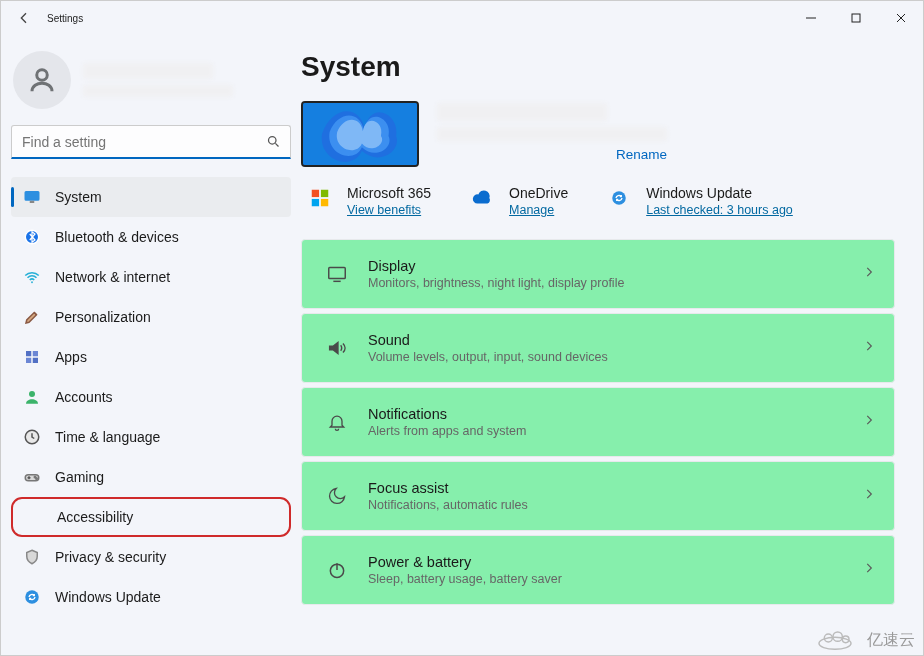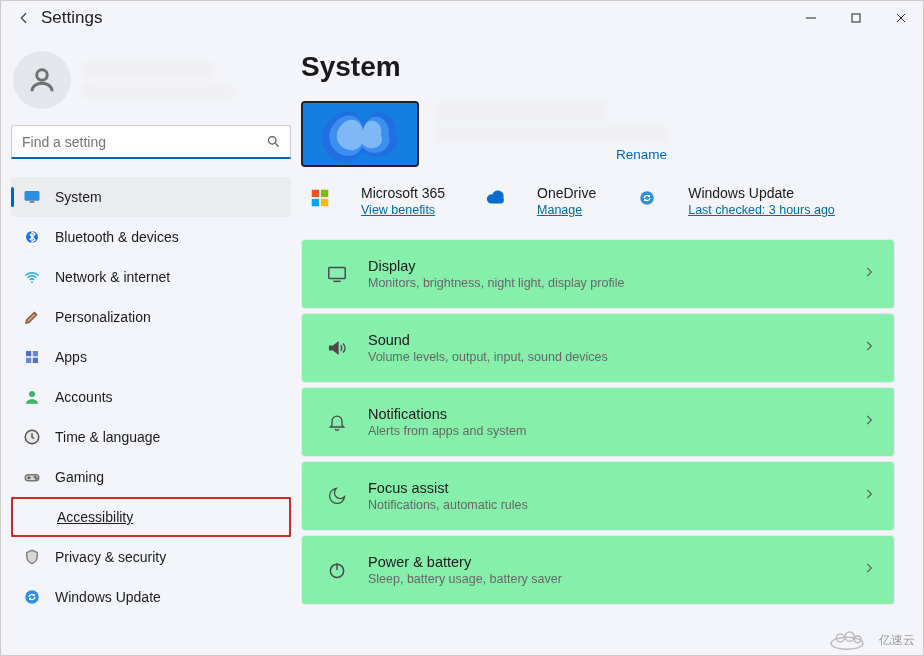--- a/index.html
+++ b/index.html
@@ -1,19 +1,19 @@
 <!DOCTYPE html>
 <html><head>
 <meta charset="utf-8">
 <style>
   * { box-sizing: border-box; margin: 0; padding: 0; font-family: "Segoe UI", Arial, sans-serif; }
   body { width: 924px; height: 656px; background: #f3f5fa; border: 1px solid #ccc; overflow: hidden; position: relative; }
   .titlebar { height: 34px; display: flex; align-items: center; padding-left: 6px; }
   .titlebar .back { width: 34px; height: 34px; display:flex; align-items:center; justify-content:center; color:#555; }
-  .titlebar .title { font-size: 17px; color:#222; }
+  .titlebar .title { font-size: 10px; color:#222; margin-left: 6px; }
   .titlebar .spacer { flex:1; }
   .winbtn { width: 45px; height: 34px; display:flex; align-items:center; justify-content:center; color:#222; }
   .winbtn svg { width: 12px; height: 12px; }
 
   .main { display:flex; flex-direction:row; height:calc(100% - 34px); }
   .sidebar { width: 300px; padding: 10px 10px 16px 10px; }
   .profile { display:flex; align-items:center; gap:12px; padding: 6px 2px 10px 2px; }
   .avatar { width: 58px; height:58px; border-radius:50%; background:#e4e6eb; display:flex; align-items:center; justify-content:center; }
   .avatar svg { width:30px; height:30px; stroke:#6f7275; fill:none; stroke-width:2.4; }
   .profiletxt { flex:1; }
@@ -22,47 +22,47 @@
   .r-mail { width:150px; height:12px; }
 
   .searchwrap { position:relative; margin: 6px 0 18px 0; }
   .search { width: 100%; height: 34px; border:1px solid #ccc; border-bottom:2px solid #0067c0; background:#fdfdfe; padding: 0 32px 0 10px; font-size:14px; outline:none; border-radius:3px 3px 0 0; }
   .searchwrap .sicon { position:absolute; right:10px; top:9px; width:15px; height:15px; color:#555; }
 
   .nav { list-style:none; }
   .nav li { height:40px; display:flex; align-items:center; padding-left:12px; gap:14px; font-size:14px; color:#1b1b1b; border-radius:4px; position:relative; cursor:pointer; }
   .nav li.active { background:#eaecef; }
   .nav li.active::before { content:""; position:absolute; left:0; top:10px; bottom:10px; width:3px; background:#0067c0; border-radius:2px; }
-  .nav li.boxed { border:2px solid #cf2a2a; border-radius:1px;text-decoration:underline; }
+  .nav li.boxed { border:2px solid #cf2a2a; border-radius:11px; }
   .nav .icn { width:18px; height:18px; display:flex; align-items:center; justify-content:center; }
 
   .content { flex:1; padding: 10px 28px 0 0; overflow-y:auto; }
   .pagetitle { font-size:28px; font-weight:600; color:#1a1a1a; margin: 6px 0 18px 0; }
   .herorow { display:flex; align-items:flex-start; gap:18px; margin-bottom:18px; }
   .herothumb { width:118px; height:66px; border:2px solid #222; border-radius:4px; overflow:hidden; display:flex; align-items:center; justify-content:center; background:#0b6cc9; }
   .herothumb svg { width:130px; height:80px; }
   .pcinfo { padding-top:2px; }
   .r-pc1 { width:170px; height:18px; margin-bottom:6px; }
   .r-pc2 { width:230px; height:14px; margin-bottom:6px; }
   .rename { color:#0067c0; font-size:13.5px;text-align:right; }
 
   .quickrow { display:flex; align-items:flex-start; gap:40px; margin: 0 0 22px 8px; }
-  .quick { display:flex; gap:30px; align-items:flex-start; }
+  .quick { display:flex; gap:16px; align-items:flex-start; }
   .quick .qic { width:22px; height:22px; margin-top:2px; display:flex; align-items:center; justify-content:center; }
   .quick .qt1 { font-size:14px; color:#1a1a1a; font-weight:500; }
   .quick .qt2 { font-size:12.5px; color:#0369a1; margin-top:2px;text-decoration:underline; }
 
   .card { background:#86efac; border:1px solid #e7e9ec; border-radius:4px; height:70px; display:flex; align-items:center; padding: 0 18px; margin-bottom:4px; cursor:pointer; }
   .card .cic { width:34px; display:flex; justify-content:center; color:#4a4a4a; }
   .card .ctxt { flex:1; padding-left:14px; }
   .card .ct1 { font-size:14.5px; color:#1a1a1a; }
   .card .ct2 { font-size:12.5px; color:#666; margin-top:2px; }
   .card .chev { color:#5a5a5a; }
 
-  .watermark { position:absolute; right:8px; bottom:4px; font-size:12px; color:#999; display:flex; align-items:center; gap:12px; }
+  .watermark { position:absolute; right:8px; bottom:4px; font-size:16px; color:#999; display:flex; align-items:center; gap:12px; }
   .watermark svg { width:40px; height:22px; }
 </style>
 </head>
 <body>
 
 <div class="titlebar">
   <div class="back">
     <svg viewBox="0 0 24 24" width="16" height="16" fill="none" stroke="#444" stroke-width="2">
         <path d="M15 5l-7 7 7 7"></path>
       </svg>

